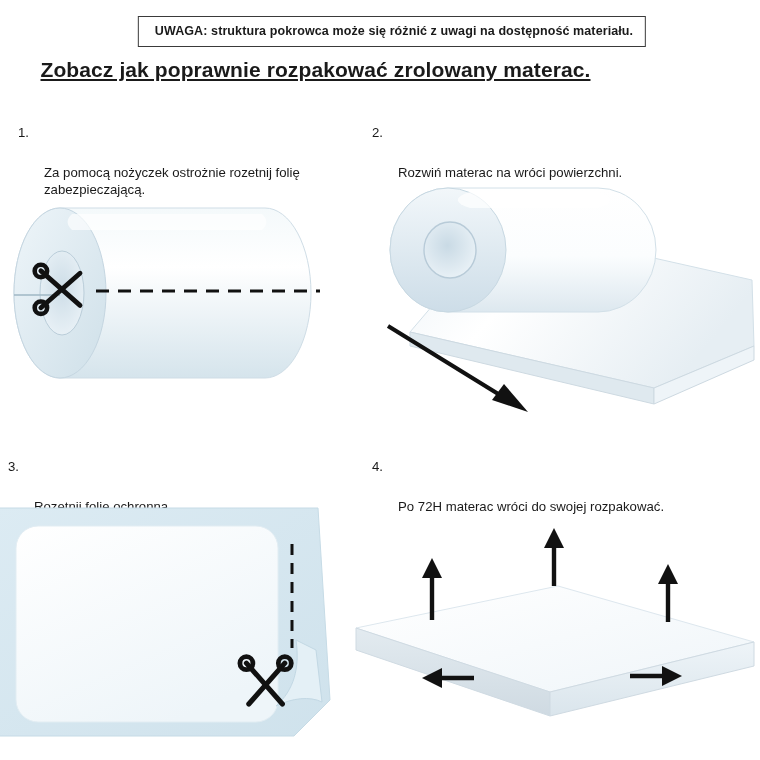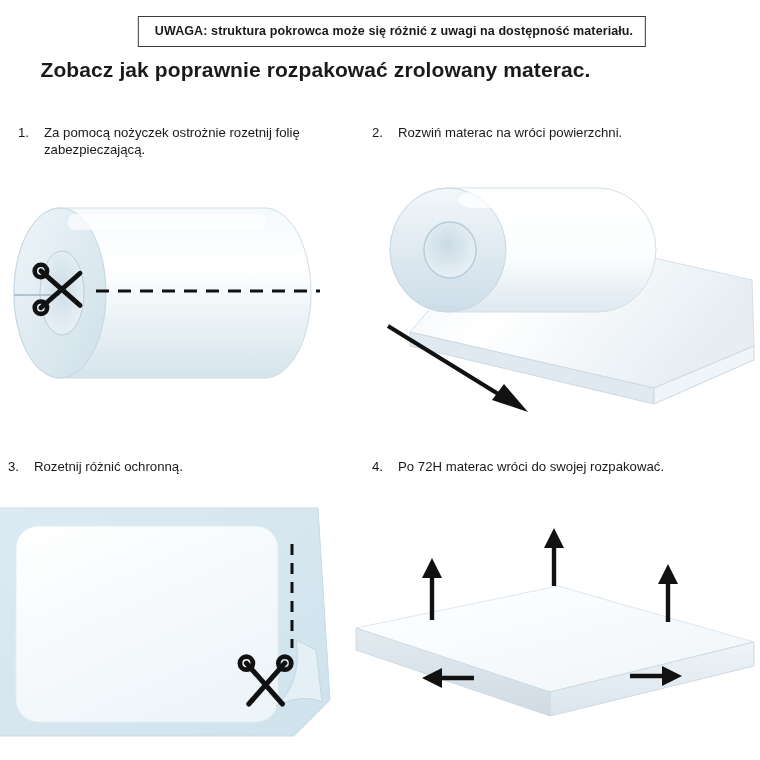--- a/index.html
+++ b/index.html
@@ -35,39 +35,41 @@
   
   .heading {
     position: absolute;
     top: 58px;
     left: 0;
     width: 631px;
     text-align: center;
     font-size: 21px;
     font-weight: bold;
     letter-spacing: .1px;
+    text-decoration: underline;
   }
 
   
   .step {
     position: absolute;
   }
   .step-head {
     display: flex;
     align-items: flex-start;
     font-size: 13.2px;
     line-height: 1.32;
   }
   .step-num {
     width: 26px;
     flex: 0 0 26px;
     font-size: 13.2px;
   }
   .step-text {
     flex: 1;
+    margin-top: 40px;
   }
 
   
   #step1 { top: 124px; left: 18px;  width: 330px; }
   #step2 { top: 124px; left: 372px; width: 340px; }
   #step3 { top: 458px; left: 8px;   width: 330px; }
   #step4 { top: 458px; left: 372px; width: 360px; }
 
   
   .canvas {
@@ -185,21 +187,21 @@
     <g>
       <line x1="36" y1="166" x2="156" y2="240" stroke="#111111" stroke-width="4.2"></line>
       <polygon points="176,252 140,240 152,224" fill="#111111"></polygon>
     </g>
   </svg>
 </div>
 
 <div class="step" id="step3">
   <div class="step-head">
     <div class="step-num">3.</div>
-    <div class="step-text">Rozetnij różnić ochronną.</div>
+    <div class="step-text">Rozetnij folię ochronną.</div>
   </div>
 </div>
 
 <div class="canvas" id="fig3">
   <svg width="340" height="250" viewBox="0 0 340 250">
     <defs>
       <linearGradient id="foilG" x1="0" y1="0" x2="1" y2="1">
         <stop offset="0%" stop-color="#dcebf3"></stop>
         <stop offset="100%" stop-color="#cfe2ec"></stop>
       </linearGradient>

